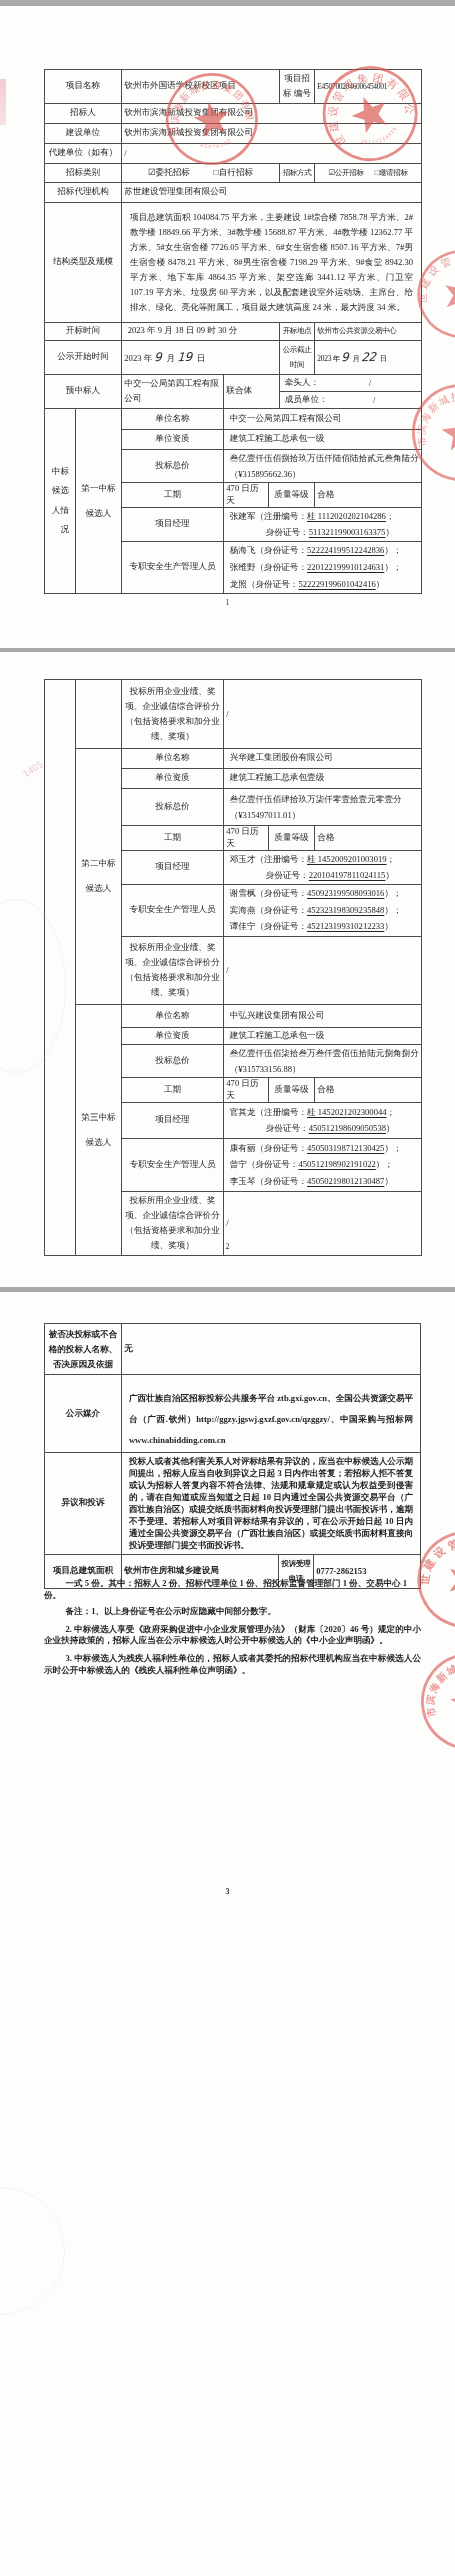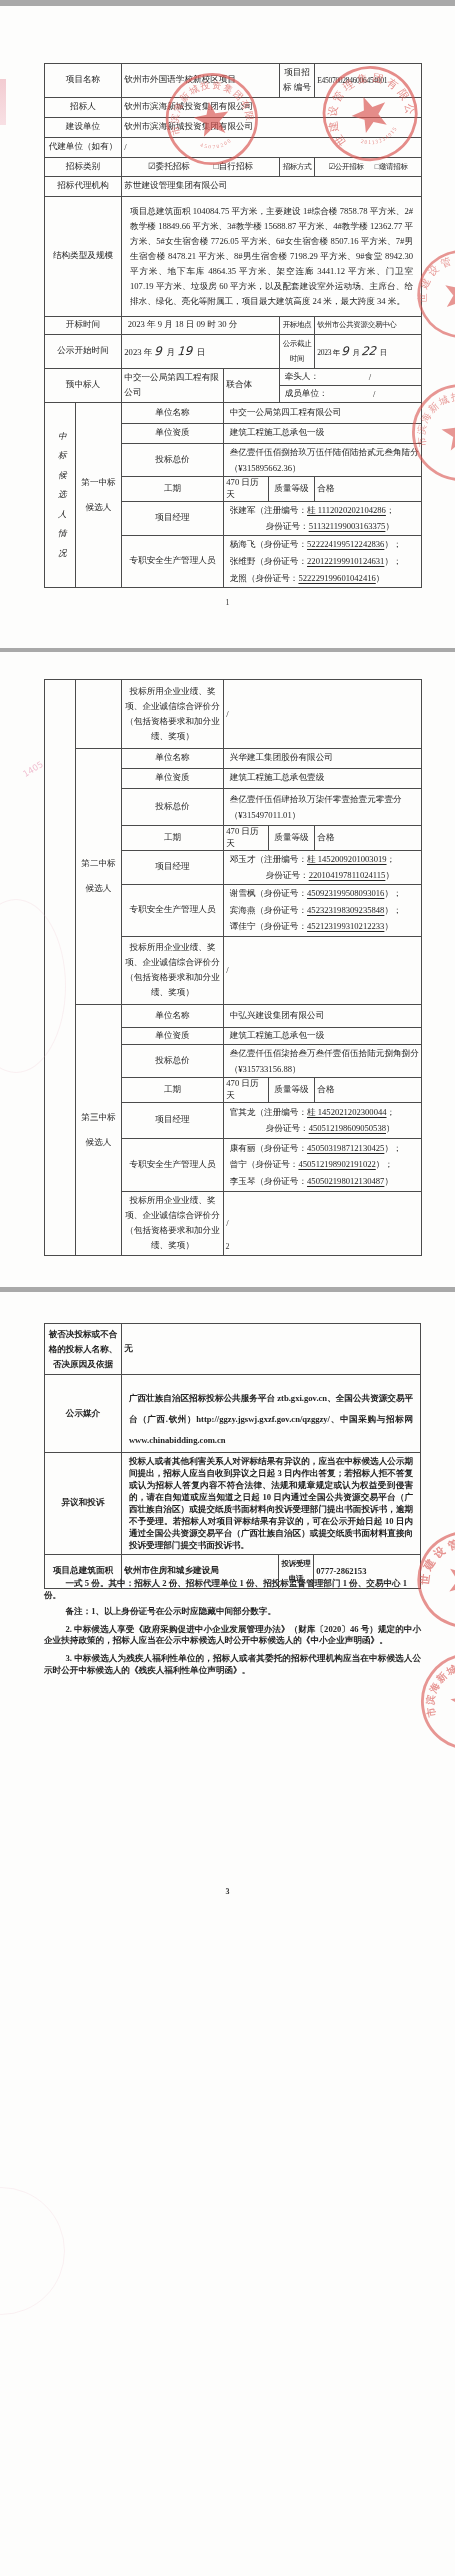--- a/index.html
+++ b/index.html
@@ -15,21 +15,21 @@
   #page3{top:1292px;height:1284px;font-weight:bold;}
   .doc-title{
     position:absolute;top:41px;left:0;width:100%;
     text-align:center;font-size:13.8px;letter-spacing:1.7px;color:#1f1f1f;
   }
   table.doc{
     border-collapse:collapse;table-layout:fixed;
     position:absolute;left:44px;width:376px;
     font-size:8.6px;color:#232323;
   }
-  #t-info{top:57px;}
+  #t-info{top:63px;}
   #t-cand{top:27px;}
   #t-misc{top:31px;}
   td{border:0.6px solid #4b4b4b;padding:0 2.3px;vertical-align:middle;overflow:hidden;}
   td.lbl{text-align:center;}
   td.vc{}
   td.vl{text-align:left;padding-left:5.7px;}
   td.small{font-size:7.5px;letter-spacing:-0.3px;}
   .two-line{line-height:15px;}
   .para{
     text-align:justify;line-height:15px;padding:3.4px 5.7px;
@@ -38,21 +38,21 @@
   .media-lines{line-height:21px;padding:1.1px 4.6px;text-align:justify;margin-top:12px;}
   .indent2{padding-left:36px;}
   .line30{line-height:16.6px;}
   .u{text-decoration:underline;text-underline-offset:2.3px;}
   .hw{
     font-family:"DejaVu Sans",sans-serif;font-style:italic;
     font-size:12px;display:inline-block;transform:skewX(-8deg) rotate(-2deg);
     color:#2d2d2d;padding:0 1.1px;
   }
   .rank-cell{line-height:25px;text-align:center;}
-  .section-cell{text-align:center;line-height:19.5px;padding:0 13px;font-style:italic;}
+  .section-cell{text-align:right;line-height:19.5px;padding:0 6px;}
   .pagenum{position:absolute;width:100%;text-align:center;font-size:8px;color:#333;}
   .joint-split{display:flex;flex-direction:column;height:100%;}
   .joint-split > div{flex:1;display:flex;align-items:center;}
   .joint-label{padding-left:4.6px;}
   .joint-slash{flex:1;text-align:center;}
   .chkrow{display:flex;justify-content:space-evenly;align-items:center;}
   .stamp{position:absolute;pointer-events:none;opacity:0.66;}
   .stamp svg{overflow:visible;}
   .pinkmark{position:absolute;pointer-events:none;}
   .price-line{line-height:16px;}

